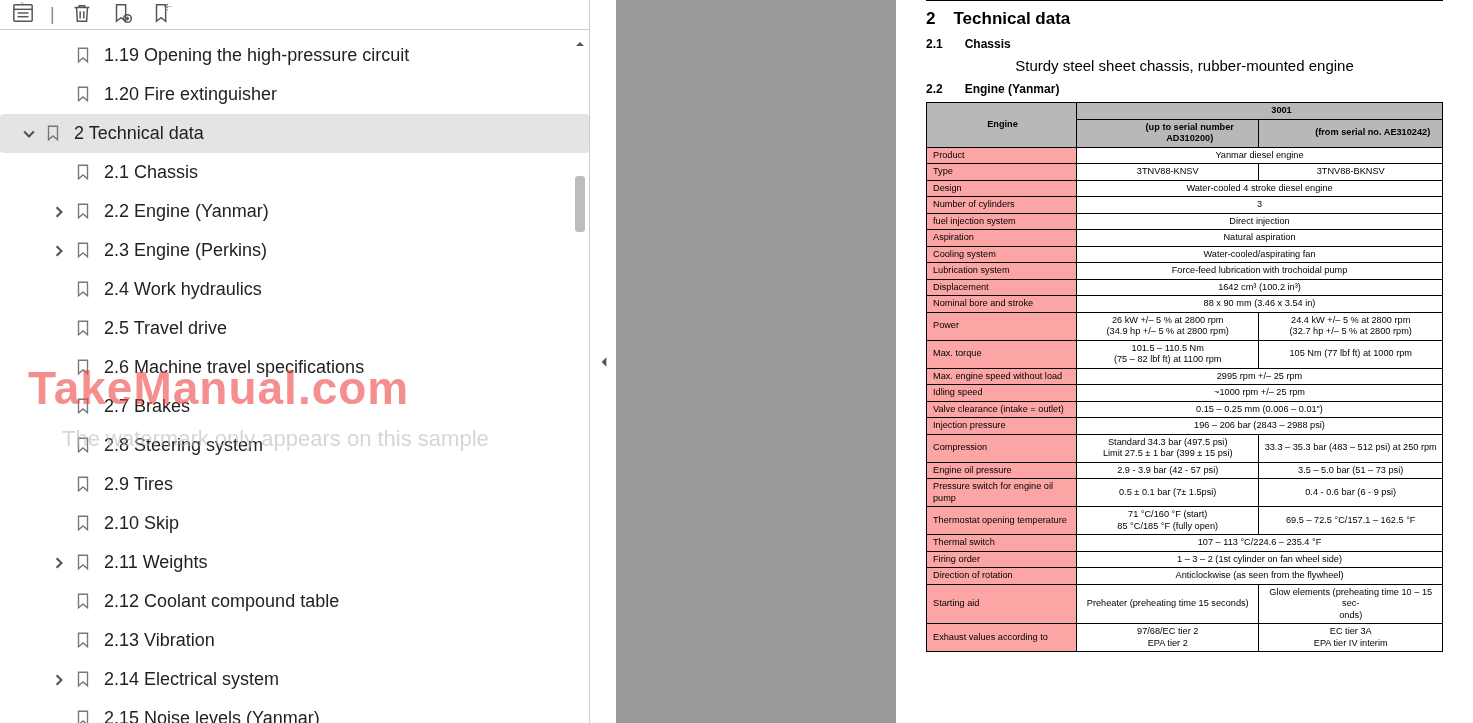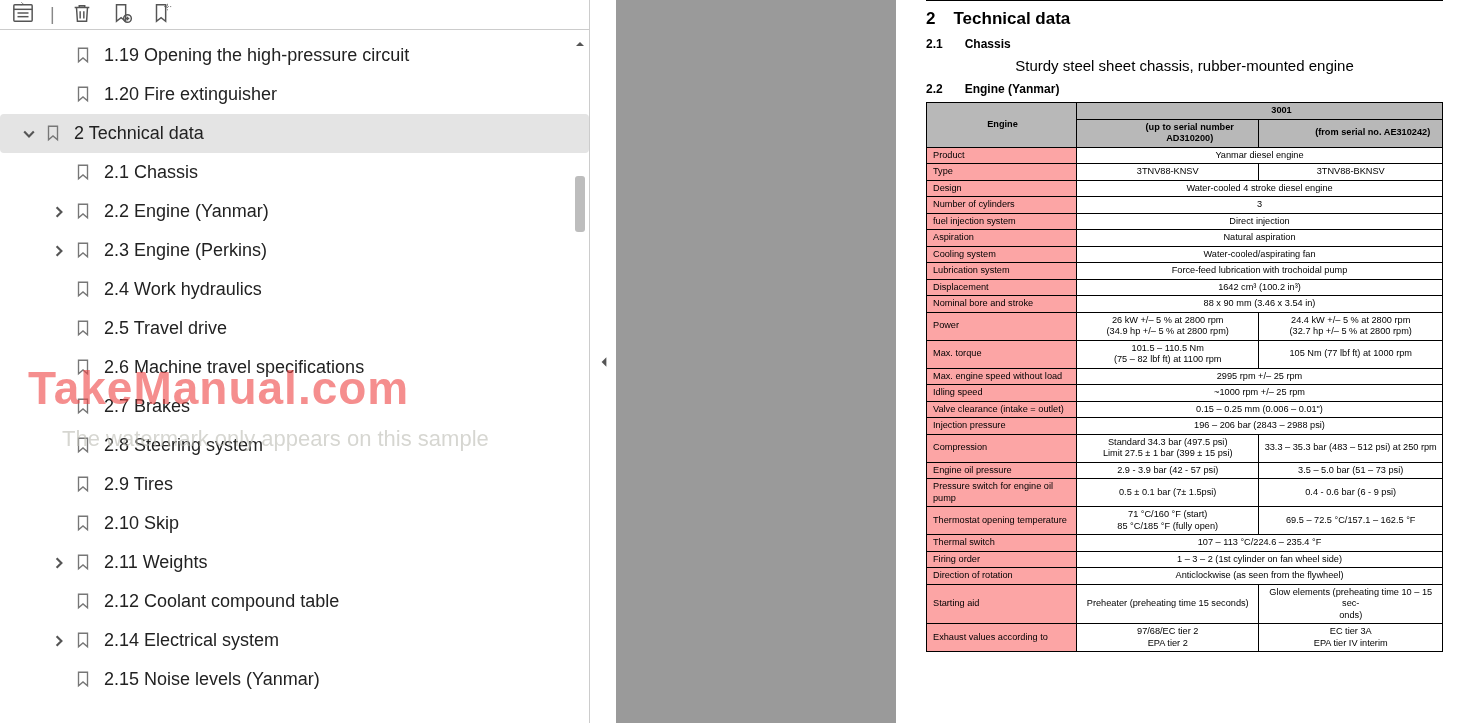--- a/index.html
+++ b/index.html
@@ -193,20 +193,27 @@
             <span>2.11 Weights</span>
           </div>
           <div class="node indent2">
             <span class="chev"></span>
             <span class="bm"><svg viewBox="0 0 24 24">
                 <path d="M6 3h12v18l-6-5-6 5z"></path>
               </svg></span>
             <span>2.12 Coolant compound table</span>
           </div>
           <div class="node indent2">
+            <span class="chev"></span>
+            <span class="bm"><svg viewBox="0 0 24 24">
+                <path d="M6 3h12v18l-6-5-6 5z"></path>
+              </svg></span>
+            <span>2.13 Vibration</span>
+          </div>
+          <div class="node indent2">
             <span class="chev">
               <svg viewBox="0 0 10 10">
                 <path d="M3 1 L7 5 L3 9"></path>
               </svg>
             </span>
             <span class="bm"><svg viewBox="0 0 24 24">
                 <path d="M6 3h12v18l-6-5-6 5z"></path>
               </svg></span>
             <span>2.14 Electrical system</span>
           </div>

